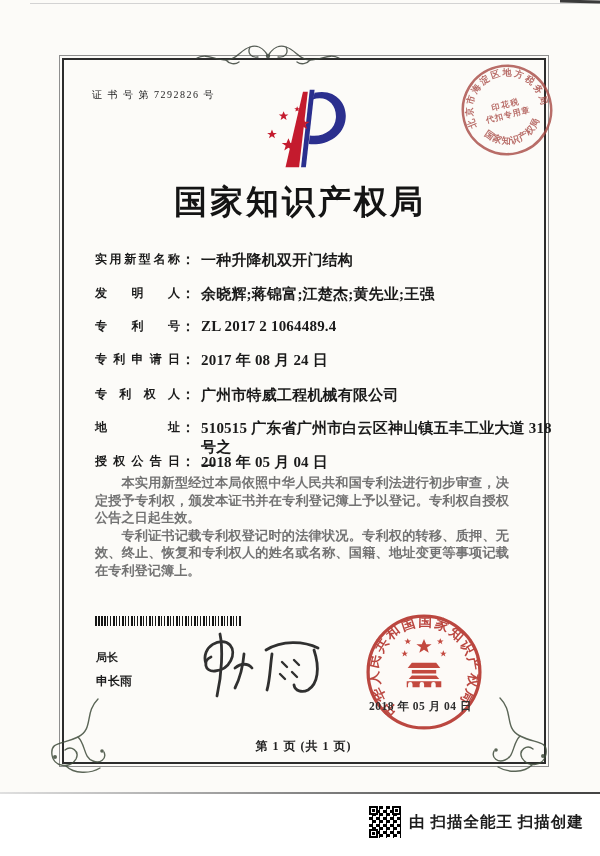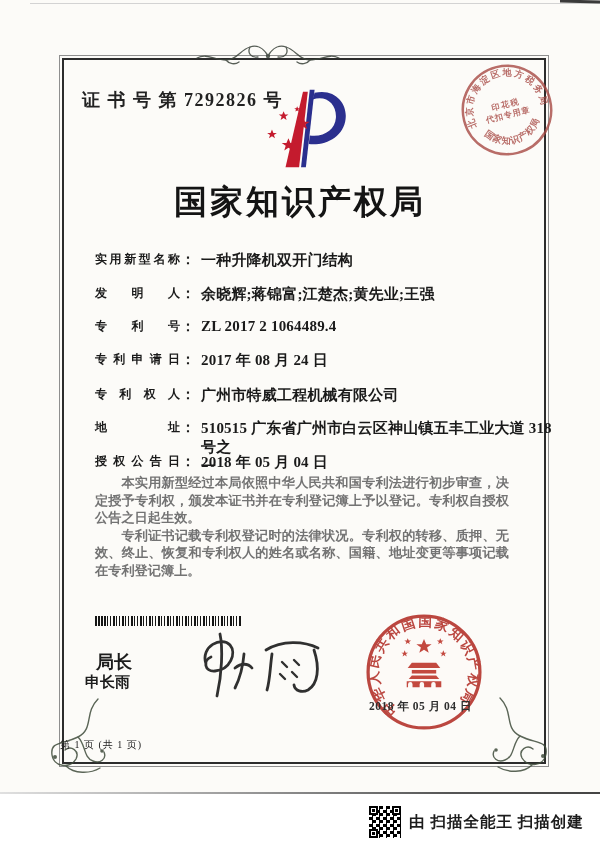--- a/index.html
+++ b/index.html
@@ -14,21 +14,21 @@
   .scan-tick{position:absolute;right:0;top:0;width:40px;height:3px;background:#3a3a3a;transform:rotate(1.5deg);}
   .paper-edge{position:absolute;left:0;top:792px;width:600px;height:2px;
     background:linear-gradient(90deg,#e0e0e0,#9a9a9a 40%,#555 75%,#444);}
 
   
   .frame-outer{position:absolute;left:59px;top:55px;width:488px;height:710px;border:1px solid #8f8f8f;}
   .frame-inner{position:absolute;inset:2px;border:2.5px solid #2c2c2c;}
 
   .ornament{position:absolute;pointer-events:none;}
 
-  .cert-no{position:absolute;left:82px;top:88px;font-size:18px;font-weight:700;letter-spacing:1.5px;color:#222;}
+  .cert-no{position:absolute;left:92px;top:88px;font-size:10px;font-weight:400;letter-spacing:1.5px;color:#222;}
 
   .logo{position:absolute;left:258px;top:86px;width:88px;height:92px;}
 
   .tax-stamp{position:absolute;left:459px;top:62px;width:96px;height:96px;opacity:.8;transform:rotate(-14deg);}
 
   .title{position:absolute;left:0;top:180px;width:600px;text-align:center;
     font-size:33px;font-weight:700;letter-spacing:3px;color:#141414;}
 
   .fields{position:absolute;left:95px;top:245px;width:452px;}
   .frow{position:absolute;left:0;white-space:nowrap;}
@@ -46,30 +46,30 @@
   .paras{position:absolute;left:95px;top:474px;width:414px;}
   .paras p{margin:0;font-size:13.2px;line-height:17.6px;text-indent:2em;
     font-weight:600;color:#737373;text-align:justify;}
 
   .barcode{position:absolute;left:95px;top:616px;width:147px;height:10px;
     background-image:
       repeating-linear-gradient(90deg,#161616 0 1.5px,transparent 1.5px 3px),
       repeating-linear-gradient(90deg,#161616 0 1px,transparent 1px 6px),
       repeating-linear-gradient(90deg,#161616 0 2px,transparent 2px 9px);}
 
-  .signer-role{position:absolute;left:96px;top:650px;font-size:18px;font-weight:700;}
-  .signer-name{position:absolute;left:85px;top:673px;font-size:15px;font-weight:700;}
+  .signer-role{position:absolute;left:96px;top:650px;font-size:11px;font-weight:700;}
+  .signer-name{position:absolute;left:96px;top:673px;font-size:12px;font-weight:700;}
   .signature{position:absolute;left:190px;top:630px;width:140px;height:74px;}
 
   .seal{position:absolute;left:363px;top:611px;width:122px;height:122px;opacity:.92;}
   .seal-date{position:absolute;left:369px;top:699px;font-size:11.5px;font-weight:600;
     letter-spacing:.5px;color:#2e2e2e;z-index:5;}
 
-  .page-footer{position:absolute;left:60px;top:738px;width:487px;
-    font-size:10px;font-weight:400;letter-spacing:1px;color:#222;}
+  .page-footer{position:absolute;left:60px;top:738px;width:487px;text-align:center;
+    font-size:12px;font-weight:700;letter-spacing:1px;color:#222;}
 
   
   .qr{position:absolute;left:369px;top:806px;width:32px;height:32px;background-color:#fff;
     background-image:repeating-conic-gradient(#000 0% 25%,#fff 25% 50%);
     background-size:7px 7px;outline:1px solid #fff;}
   .qr-finder{position:absolute;width:9px;height:9px;border:2px solid #000;background:#fff;box-sizing:border-box;}
   .qr-finder::after{content:"";position:absolute;inset:1px;background:#000;}
   .qr-f1{left:0;top:0}.qr-f2{right:0;top:0}.qr-f3{left:0;bottom:0}
   .scan-credit{position:absolute;left:409px;top:812px;font-size:15.5px;font-weight:700;
     letter-spacing:1px;color:#1c1c1c;}

